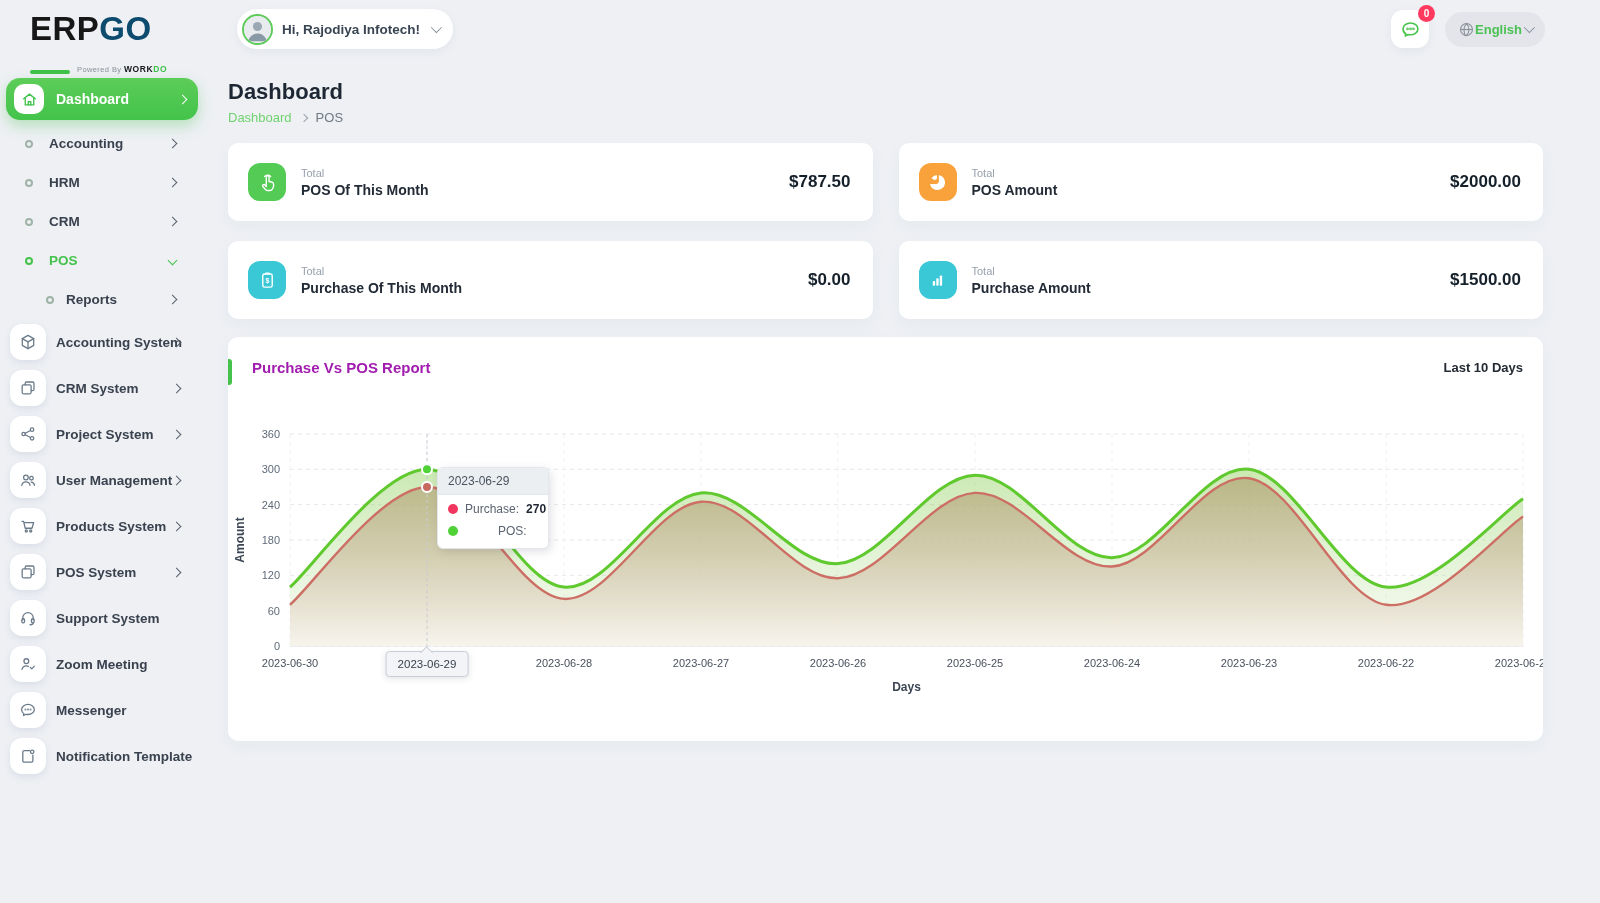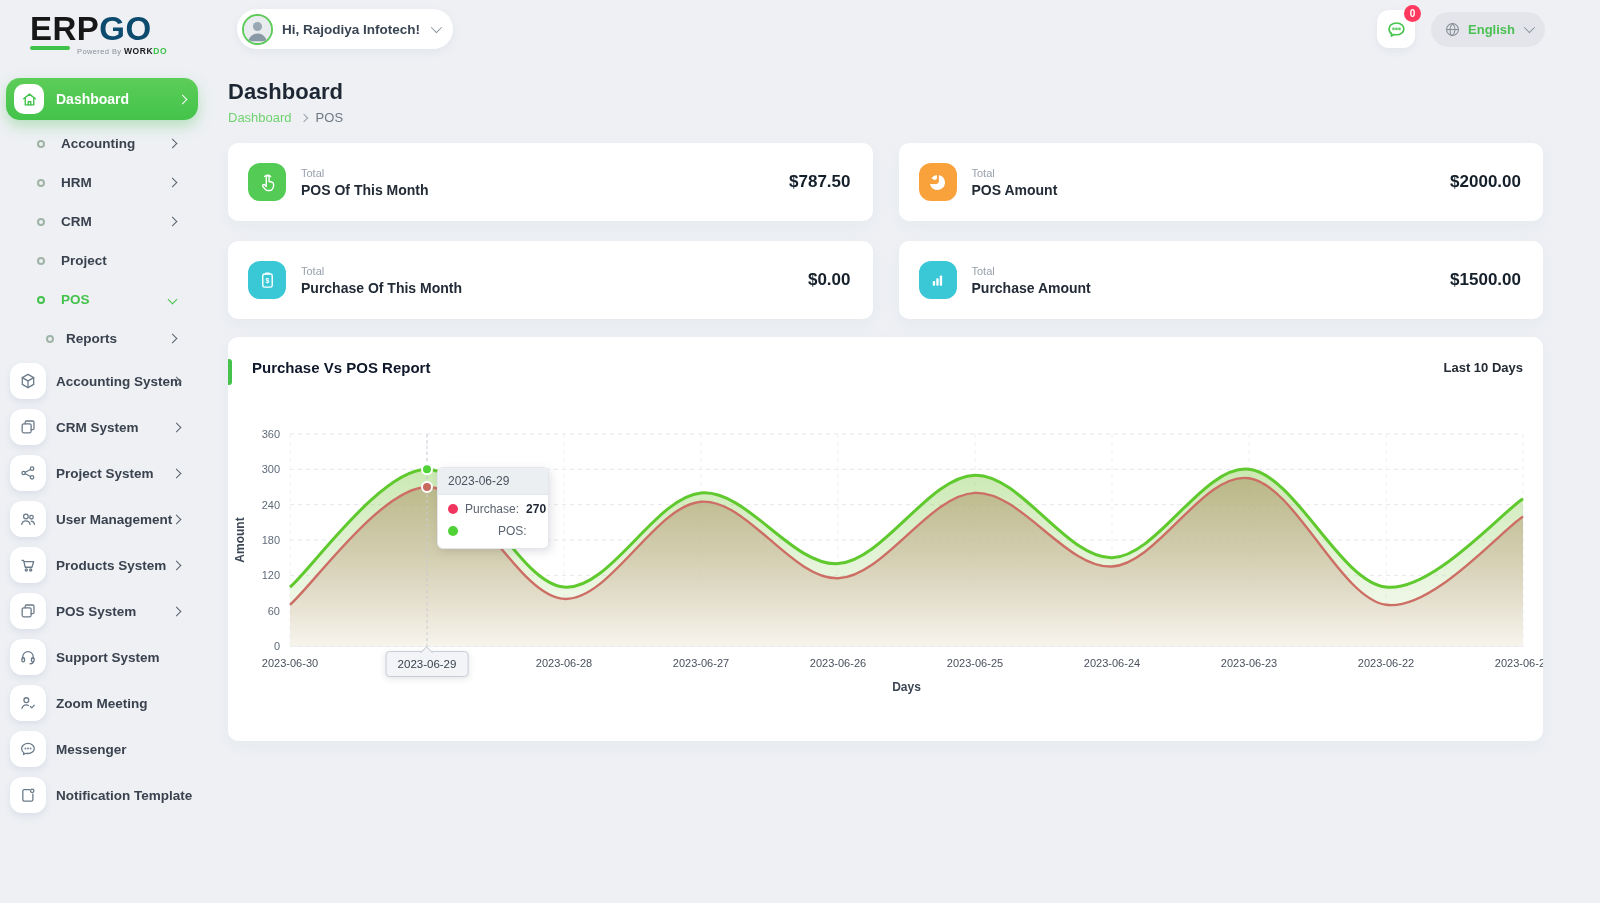--- a/index.html
+++ b/index.html
@@ -3,58 +3,58 @@
 <meta charset="utf-8">
 <style>
   * { margin:0; padding:0; box-sizing:border-box; }
   html,body { width:1600px; height:903px; overflow:hidden; }
   body { background:#eef0f4; font-family:"Liberation Sans", sans-serif; color:#39424e; position:relative; }
 
   
   .logo { position:absolute; left:30px; top:12px; width:170px; }
   .logo-text { font-size:33px; font-weight:900; letter-spacing:.5px; color:#171717; line-height:34px; }
   .logo-text .go { color:#0c4a6e; }
-  .logo-sub { display:flex; align-items:flex-start; gap:7px; margin-top:0; }
+  .logo-sub { display:flex; align-items:flex-end; gap:7px; margin-top:18px; }
   .logo-swoosh { width:40px; height:4px; border-radius:2px; background:#3fc24a; }
   .powered { font-size:7.5px; color:#8a9099; letter-spacing:.4px; }
   .powered b { color:#15171a; font-size:8.5px; letter-spacing:.6px; }
   .powered b .do { color:#3fc24a; }
 
   .user-pill { position:absolute; left:237px; top:9px; height:40px; background:#fff; border-radius:20px;
     display:flex; align-items:center; gap:9px; padding:0 14px 0 5px; box-shadow:0 3px 8px rgba(150,160,175,.12); cursor:pointer; }
   .avatar { width:31px; height:31px; border-radius:50%; border:2px solid #5ecb5a; background:#e9edf0; overflow:hidden; display:block; }
   .user-name { font-size:13.5px; font-weight:600; color:#3a4553; }
   .caret { width:8px; height:8px; border-right:1.6px solid #8a93a0; border-bottom:1.6px solid #8a93a0;
     transform:rotate(45deg) translateY(-2px); margin-left:2px; }
 
   .top-actions { position:absolute; right:55px; top:10px; display:flex; align-items:center; gap:16px; }
   .msg-btn { position:relative; width:38px; height:38px; background:#fff; border-radius:12px;
     display:flex; align-items:center; justify-content:center; color:#46c44c; box-shadow:0 3px 8px rgba(150,160,175,.12); cursor:pointer; }
   .msg-btn svg { width:21px; height:21px; }
   .badge { position:absolute; top:-5px; right:-6px; min-width:17px; height:17px; border-radius:9px; background:#ff3a5e;
     color:#fff; font-size:10px; font-weight:700; display:flex; align-items:center; justify-content:center; padding:0 4px; }
-  .lang-pill { height:35px; background:#e3e5ea; border-radius:18px; display:flex; align-items:center; gap:7px;
+  .lang-pill { height:35px; background:#e3e5ea; border-radius:18px; display:flex; align-items:center; 
     padding:0 13px; cursor:pointer; }
   .lang-pill svg { width:17px; height:17px; color:#8a9099; }
   .lang-label { font-size:13px; font-weight:600; color:#4bc153; }
 
   
   .sidebar { position:absolute; left:0; top:75px; width:212px; }
   .side-pill { position:relative; margin:3px 14px 4px 6px; height:42px; border-radius:14px;
     background:linear-gradient(180deg,#5ccd58,#43c34a); box-shadow:0 6px 14px rgba(80,195,90,.35);
     display:flex; align-items:center; gap:12px; padding:0 12px 0 8px; cursor:pointer; }
   .side-pill .icon-box { width:30px; height:30px; border-radius:10px; background:#fff; color:#3fc24a;
     display:flex; align-items:center; justify-content:center; box-shadow:none; }
   .side-pill .icon-box svg { width:17px; height:17px; }
   .side-pill .lbl { color:#fff; font-size:14px; font-weight:700; flex:1; }
   .side-pill .chev { border-color:#fff; }
 
   .side-item { position:relative; display:flex; align-items:center; cursor:pointer; }
   .side-item .lbl { font-size:13.5px; font-weight:600; color:#39424e; }
-  .side-item.simple { height:39px; padding-left:37px; gap:16px; }
+  .side-item.simple { height:39px; padding-left:25px; gap:16px; }
   .side-item.sub { height:39px; padding-left:46px; gap:12px; }
   .side-item.system { height:46px; padding-left:10px; gap:10px; }
   .side-item.active .lbl { color:#45c24b; }
   .bullet { width:8px; height:8px; border-radius:50%; border:2px solid #9fb3a6; flex:none; }
   .side-item.active .bullet { border-color:#45c24b; }
   .icon-box { width:36px; height:36px; border-radius:12px; background:#fff; color:#6b7a89; flex:none;
     display:flex; align-items:center; justify-content:center; box-shadow:0 3px 7px rgba(150,165,185,.22); }
   .icon-box svg { width:18px; height:18px; }
   .chev { width:7px; height:7px; border-right:1.7px solid #57606c; border-bottom:1.7px solid #57606c; flex:none;
     position:absolute; right:36px; }
@@ -77,21 +77,21 @@
   .stat-icon { width:38px; height:38px; border-radius:12px; color:#fff; display:flex; align-items:center; justify-content:center; margin-right:15px; flex:none; }
   .stat-icon svg { width:21px; height:21px; }
   .stat-kicker { font-size:11px; color:#98a1ad; }
   .stat-label { font-size:14px; font-weight:700; color:#222b36; margin-top:3px; }
   .stat-value { margin-left:auto; font-size:17px; font-weight:700; color:#15202b; }
 
   .chart-card { position:relative; margin-top:18px; height:404px; background:#fff; border-radius:10px;
     box-shadow:0 5px 14px rgba(160,172,188,.10); }
   .chart-accent { position:absolute; left:0; top:22px; width:4px; height:26px; background:#45c24b; border-radius:0 3px 3px 0; }
   .chart-head { display:flex; justify-content:space-between; align-items:center; padding:22px 20px 0 24px; }
-  .chart-title { font-size:15px; font-weight:700; color:#0f172a; }
+  .chart-title { font-size:15px; font-weight:700; color:#a21caf; }
   .chart-range { font-size:13px; font-weight:600; color:#232a33; }
   .chart-wrap { position:relative; margin-top:36px; height:300px; }
   .chart-wrap svg { position:absolute; left:0; top:0; }
 
   .chart-tooltip { position:absolute; width:112px; background:#fff; border:1px solid #e3e6eb; border-radius:6px;
     box-shadow:2px 3px 10px rgba(60,70,90,.16); font-size:12px; overflow:hidden; z-index:3; }
   .tt-head { background:#eceff2; padding:6px 10px; color:#49525e; border-bottom:1px solid #e3e6eb; }
   .tt-row { display:flex; align-items:center; gap:7px; padding:7px 10px 1px;text-align:right; }
   .tt-row:last-child { padding-bottom:10px;gap:40px; }
   .tt-dot { width:10px; height:10px; border-radius:50%; flex:none; }
@@ -164,24 +164,20 @@
     </div>
     <div class="side-item simple">
       <span class="bullet"></span>
       <span class="lbl">HRM</span>
       <span class="chev right"></span>
     </div>
     <div class="side-item simple">
       <span class="bullet"></span>
       <span class="lbl">CRM</span>
       <span class="chev right"></span>
-    </div>
-    <div class="side-item simple">
-      <span class="bullet"></span>
-      <span class="lbl">Project</span>
     </div>
     <div class="side-item simple active">
       <span class="bullet"></span>
       <span class="lbl">POS</span>
       <span class="chev down"></span>
     </div>
     <div class="side-item sub">
       <span class="bullet"></span>
       <span class="lbl">Reports</span>
       <span class="chev right"></span>

